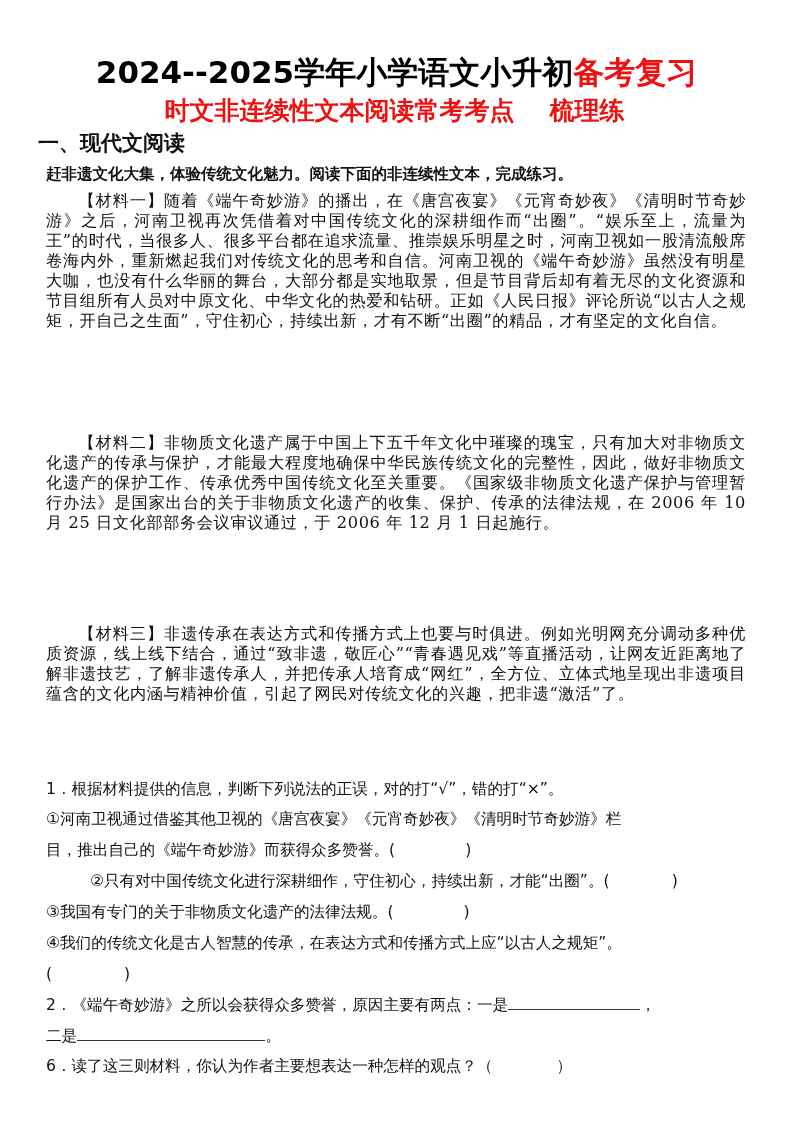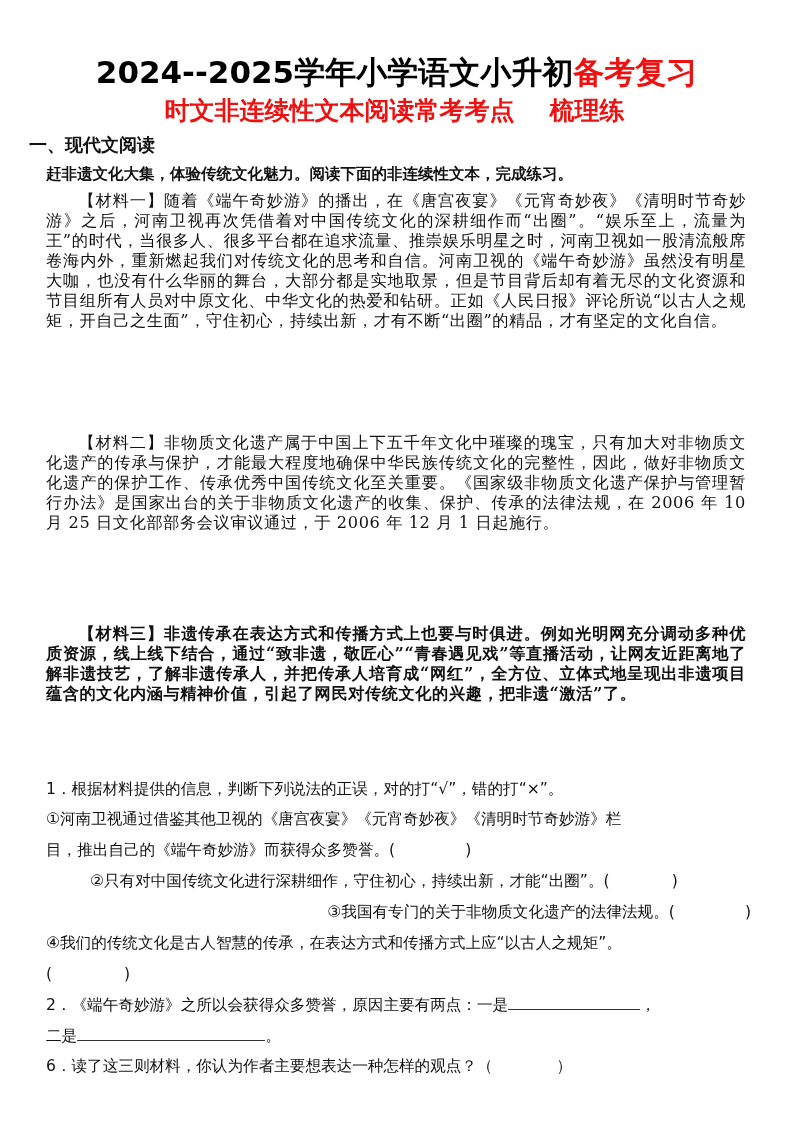--- a/index.html
+++ b/index.html
@@ -6,23 +6,23 @@
   body { width: 793px; height: 1122px; position: relative; overflow: hidden;
          font-family: "DejaVu Serif", "Liberation Serif", serif; color: #111; }
   .page { position: absolute; left: 0; top: 0; width: 793px; height: 1122px; }
   .title1 { position: absolute; top: 52px; left: 0; width: 793px; text-align: center;
             font-family: "DejaVu Sans", "Liberation Sans", sans-serif; font-weight: bold;
             font-size: 31px; letter-spacing: 0px; line-height: 40px; color: #000; white-space: nowrap; }
   .title1 .red { color: #ee1111; }
   .title2 { position: absolute; top: 94px; left: 0; width: 789px; text-align: center;
             font-family: "DejaVu Sans", "Liberation Sans", sans-serif; font-weight: bold;
             font-size: 25px; line-height: 34px; color: #ee1111; white-space: pre; }
-  .section { position: absolute; left: 29px; top: 134px;
-             font-family: Liberation Serif, serif; font-weight: bold;
-             font-size: 18px; line-height: 22px; }
+  .section { position: absolute; left: 38px; top: 134px;
+             font-family: Liberation Mono, monospace; font-weight: bold;
+             font-size: 21px; line-height: 22px; }
   .intro { position: absolute; left: 46px; top: 163px;
            font-family: "DejaVu Sans", "Liberation Sans", sans-serif; font-weight: bold;
            font-size: 15.5px; line-height: 22px; white-space: nowrap; }
   .para { position: absolute; left: 46px; width: 700px; font-size: 16.2px;
           line-height: 20px; text-align: justify; text-indent: 2em; letter-spacing: 0.6px; }
   .q { position: absolute; left: 46px; width: 705px;
        font-family: "DejaVu Sans", "Liberation Sans", sans-serif; font-size: 15.6px;
        line-height: 30.5px; white-space: nowrap; }
   .blank { display: inline-block; border-bottom: 1px solid #333; height: 16px; vertical-align: baseline; }
   .paren-gap { display: inline-block; }
@@ -37,30 +37,30 @@
   <div class="title2">时文非连续性文本阅读常考考点    梳理练</div>
 
   <div class="section">一、现代文阅读</div>
 
   <div class="intro">赶非遗文化大集，体验传统文化魅力。阅读下面的非连续性文本，完成练习。</div>
 
   <div class="para" style="top:191px;"><span>【材料一】</span><span>随着《端午奇妙游》的播出，在《唐宫夜宴》《元宵奇妙夜》《清明时节奇妙游》之后，河南卫视再次凭借着对中国传统文化的深耕细作而“出圈”。“娱乐至上，流量为王”的时代，当很多人、很多平台都在追求流量、推崇娱乐明星之时，河南卫视如一股清流般席卷海内外，重新燃起我们对传统文化的思考和自信。河南卫视的《端午奇妙游》虽然没有明星大咖，也没有什么华丽的舞台，大部分都是实地取景，但是节目背后却有着无尽的文化资源和节目组所有人员对中原文化、中华文化的热爱和钻研。正如《人民日报》评论所说“以古人之规矩，开自己之生面”，守住初心，持续出新，才有不断“出圈”的精品，才有坚定的文化自信。</span></div>
 
   <div class="para" style="top:433px;"><span>【材料二】</span><span>非物质文化遗产属于中国上下五千年文化中璀璨的瑰宝，只有加大对非物质文化遗产的传承与保护，才能最大程度地确保中华民族传统文化的完整性，因此，做好非物质文化遗产的保护工作、传承优秀中国传统文化至关重要。《国家级非物质文化遗产保护与管理暂行办法》是国家出台的关于非物质文化遗产的收集、保护、传承的法律法规，在 2006 年 10 月 25 日文化部部务会议审议通过，于 2006 年 12 月 1 日起施行。</span></div>
 
-  <div class="para" style="top:624px;font-weight:bold;"><span>【材料三】</span><span>非遗传承在表达方式和传播方式上也要与时俱进。例如光明网充分调动多种优质资源，线上线下结合，通过“致非遗，敬匠心”“青春遇见戏”等直播活动，让网友近距离地了解非遗技艺，了解非遗传承人，并把传承人培育成“网红”，全方位、立体式地呈现出非遗项目蕴含的文化内涵与精神价值，引起了网民对传统文化的兴趣，把非遗“激活”了。</span></div>
+  <div class="para" style="top:624px;"><span>【材料三】</span><span>非遗传承在表达方式和传播方式上也要与时俱进。例如光明网充分调动多种优质资源，线上线下结合，通过“致非遗，敬匠心”“青春遇见戏”等直播活动，让网友近距离地了解非遗技艺，了解非遗传承人，并把传承人培育成“网红”，全方位、立体式地呈现出非遗项目蕴含的文化内涵与精神价值，引起了网民对传统文化的兴趣，把非遗“激活”了。</span></div>
 
   <div class="q" style="top:774px;">1．根据材料提供的信息，判断下列说法的正误，对的打“√”，错的打“×”。</div>
 
   <div class="q" style="top:804px;">①河南卫视通过借鉴其他卫视的《唐宫夜宴》《元宵奇妙夜》《清明时节奇妙游》栏</div>
   <div class="q" style="top:835px;"><span>目，推出自己的《端午奇妙游》而获得众多赞誉。(</span><span class="paren-gap" style="width:70px;"></span><span>)</span></div>
 
   <div class="q" style="top:866px;margin-left:44px;"><span>②只有对中国传统文化进行深耕细作，守住初心，持续出新，才能“出圈”。(</span><span class="paren-gap" style="width:62px;"></span><span>)</span></div>
 
-  <div class="q" style="top:897px;text-align:right;"><span>③我国有专门的关于非物质文化遗产的法律法规。(</span><span class="paren-gap" style="width:70px;"></span><span>)</span></div>
+  <div class="q" style="top:897px;"><span>③我国有专门的关于非物质文化遗产的法律法规。(</span><span class="paren-gap" style="width:70px;"></span><span>)</span></div>
 
   <div class="q" style="top:928px;">④我们的传统文化是古人智慧的传承，在表达方式和传播方式上应“以古人之规矩”。</div>
   <div class="q" style="top:959px;"><span>(</span><span class="paren-gap" style="width:72px;"></span><span>)</span></div>
 
   <div class="q" style="top:990px;"><span>2．《端午奇妙游》之所以会获得众多赞誉，原因主要有两点：一是</span><span class="blank" style="width:132px;"></span><span>，</span></div>
   <div class="q" style="top:1021px;"><span>二是</span><span class="blank" style="width:188px;"></span><span>。</span></div>
 
   <div class="q" style="top:1051px;"><span>6．读了这三则材料，你认为作者主要想表达一种怎样的观点？（</span><span class="paren-gap" style="width:64px;"></span><span>）</span></div>
 
 </div>

